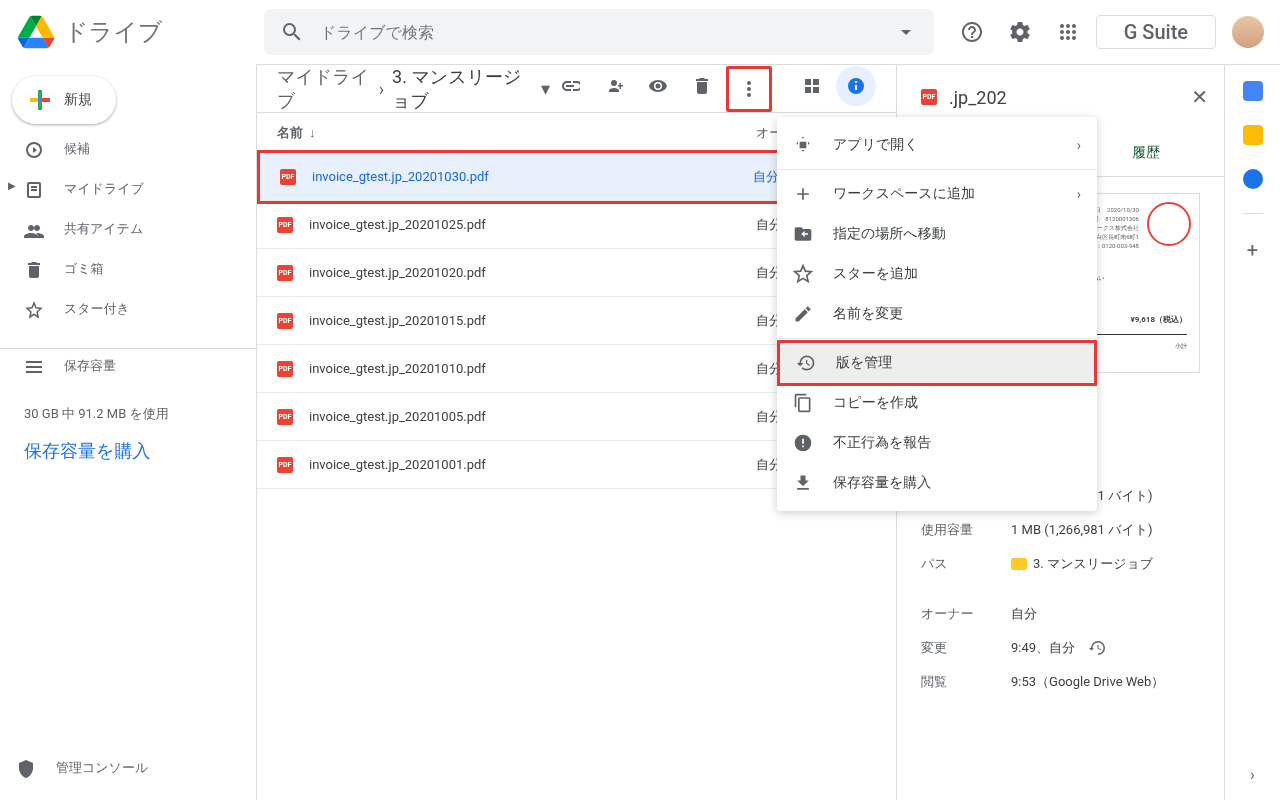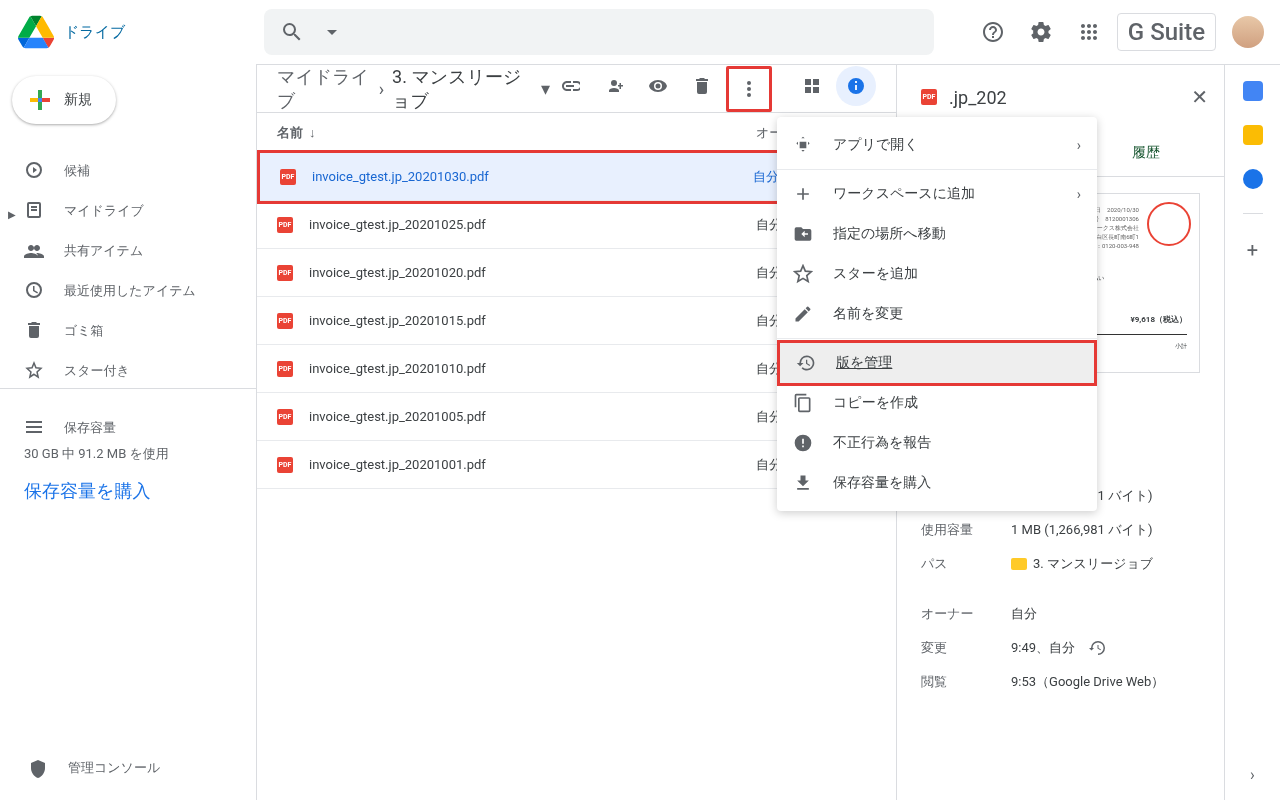--- a/index.html
+++ b/index.html
@@ -1,38 +1,38 @@
 <!DOCTYPE html>
 <html><head>
 <meta charset="utf-8">
 <style>
 * { margin: 0; padding: 0; box-sizing: border-box; font-family: -apple-system, BlinkMacSystemFont, "Segoe UI", Roboto, "Helvetica Neue", Arial, sans-serif; }
 body { width: 1280px; height: 800px; overflow: hidden; background: #fff; color: #3c4043; }
 .header { height: 64px; display: flex; align-items: center; padding: 0 16px; gap: 8px; }
 .logo-area { display: flex; align-items: center; gap: 8px; width: 240px; }
 .drive-logo { width: 40px; height: 40px; display:flex;align-items:center;justify-content:center; }
-.app-title { font-size: 15px; color: #0369a1; }
+.app-title { font-size: 24px; color: #737373; }
 .search-bar { flex: 0 0 670px; height: 46px; background: #f1f3f4; border-radius: 8px; display: flex; align-items: center; padding: 0 16px; gap: 16px; }
 .search-bar svg { fill: #5f6368; }
 .search-input { flex: 1; border: none; background: transparent; font-size: 16px; outline: none; color: #5f6368; }
 .header-actions { margin-left: auto; display: flex; align-items: center; gap: 8px; }
 .icon-btn { width: 40px; height: 40px; border-radius: 50%; display: flex; align-items: center; justify-content: center; cursor: pointer; }
 .icon-btn svg { fill: #5f6368; }
-.gsuite-label { padding: 4px 10px; font-size: 24px; color: #5f6368; border:1px solid #dadce0; border-radius:4px; font-weight:500;}
+.gsuite-label { padding: 4px 27px; font-size: 20px; color: #5f6368; border:1px solid #dadce0; border-radius:4px; font-weight:500;}
 .avatar { width: 32px; height: 32px; border-radius: 50%; background: linear-gradient(#e8c8a8,#d0a080); margin-left:8px; }
 
 .body { display: flex; height: 736px; }
 .sidebar { width: 256px; padding-top: 8px; flex-shrink:0; }
 .new-btn { margin: 4px 0 16px 12px; height: 48px; padding: 0 24px 0 16px; border-radius: 24px; box-shadow: 0 1px 2px rgba(0,0,0,.2), 0 1px 3px 1px rgba(0,0,0,.1); display: inline-flex; align-items: center; gap: 12px; background: #fff; cursor: pointer; font-size:14px; font-weight:500;}
-.nav-item { height: 40px; display: flex; align-items: flex-end; padding-left: 24px; gap: 20px; font-size: 13px; color: #5f6368; cursor: pointer; border-radius: 0 20px 20px 0; margin-right:16px;}
+.nav-item { height: 40px; display: flex; align-items: flex-start; padding-left: 24px; gap: 20px; font-size: 13px; color: #5f6368; cursor: pointer; border-radius: 0 20px 20px 0; margin-right:16px;}
 .nav-item svg { fill: #5f6368; flex-shrink:0; }
 .nav-sep { height:1px; background:#dadce0; margin:8px 0;}
 .storage-row { padding: 8px 24px; font-size:13px; color:#5f6368;}
 .storage-link { padding: 8px 24px; font-size:18px; color:#1a73e8; cursor:pointer; font-weight:500;}
-.admin-row { position:absolute; bottom:12px; left:0; width:256px; height:40px; display:flex; align-items:center; padding-left:28px; gap:20px; font-size:13px; color:#5f6368;}
+.admin-row { position:absolute; bottom:12px; left:0; width:256px; height:40px; display:flex; align-items:center; padding-left:16px; gap:20px; font-size:13px; color:#5f6368;}
 
 .main { flex: 1; border-left: 1px solid #dadce0; border-top: 1px solid #dadce0; display:flex; position:relative;}
 .file-area { flex:1; display:flex; flex-direction:column; min-width:0;}
 .breadcrumb-bar { height: 48px; display: flex; align-items: center; padding: 0 20px; border-bottom:1px solid #dadce0;}
 .breadcrumb { display:flex; align-items:center; gap:8px; font-size:18px; color:#5f6368;}
 .breadcrumb .current { color:#3c4043; }
 .bc-chev { color:#5f6368; }
 .toolbar-actions { margin-left:auto; display:flex; gap:4px;}
 .toolbar-actions .icon-btn { width:40px; height:40px;}
 .more-btn-wrap { border:3px solid #e53935; border-radius:2px; }
@@ -72,21 +72,21 @@
 .rail-keep{background:#fbbc04;}
 .rail-tasks{background:#1a73e8;border-radius:50%;}
 .rail-plus{color:#5f6368;font-size:20px;}
 .rail-chev{position:absolute;bottom:16px;color:#5f6368;}
 
 .context-menu { position:absolute; left:520px; top:52px; width:320px; background:#fff; border-radius:4px; box-shadow:0 2px 10px rgba(0,0,0,.2); padding:8px 0; z-index:100;}
 .menu-item { height:40px; display:flex; align-items:center; padding:0 16px; gap:20px; font-size:14px; color:#3c4043; cursor:pointer;}
 .menu-item svg{fill:#5f6368;width:20px;height:20px;flex-shrink:0;}
 .menu-item .chev{margin-left:auto;color:#5f6368;}
 .menu-sep{height:1px;background:#e8eaed;margin:4px 0;}
-.menu-item.highlighted{background:#eeeeee;text-decoration:underline;}
+.menu-item.highlighted{background:#eeeeee;}
 .highlight-wrap{border:3px solid #e53935;margin:-3px 0;}
 .help-circle{width:18px;height:18px;border:1.5px solid #5f6368;border-radius:50%;display:inline-flex;align-items:center;justify-content:center;font-size:11px;margin-left:auto;}
 .sortarrow{margin-left:6px;}
 .expand-tri{position:absolute;left:8px;color:#5f6368;font-size:10px;}
 .mydrive-row{position:relative;}
 </style>
 </head>
 <body>
 
 <div class="header">
@@ -100,20 +100,21 @@
           <path fill="#2684fc" d="M59.8 53H27.5L13.75 76.8c1.35.8 2.9 1.2 4.45 1.2h50.9c1.55 0 3.1-.45 4.45-1.2z"></path>
           <path fill="#ffba00" d="M73.4 26.5l-12.7-22c-.8-1.4-1.95-2.5-3.3-3.3L43.65 25 59.8 53h27.45c0-1.55-.4-3.1-1.2-4.5z"></path>
         </svg>
     </div>
     <span class="app-title">ドライブ</span>
   </div>
   <div class="search-bar">
     <svg width="24" height="24">
         <path d="M15.5 14h-.79l-.28-.27A6.471 6.471 0 0 0 16 9.5 6.5 6.5 0 1 0 9.5 16c1.61 0 3.09-.59 4.23-1.57l.27.28v.79l5 4.99L20.49 19l-4.99-5zm-6 0C7.01 14 5 11.99 5 9.5S7.01 5 9.5 5 14 7.01 14 9.5 11.99 14 9.5 14z"></path>
       </svg>
+    <input class="search-input" placeholder="ドライブで検索" style="">
     <svg width="24" height="24">
         <path d="M7 10l5 5 5-5z"></path>
       </svg>
   </div>
   <div class="header-actions">
     <div class="icon-btn">
         <svg width="24" height="24">
           <path d="M11 18h2v-2h-2v2zm1-16C6.48 2 2 6.48 2 12s4.48 10 10 10 10-4.48 10-10S17.52 2 12 2zm0 18c-4.41 0-8-3.59-8-8s3.59-8 8-8 8 3.59 8 8-3.59 8-8 8zm0-14c-2.21 0-4 1.79-4 4h2c0-1.1.9-2 2-2s2 .9 2 2c0 2-3 1.75-3 5h2c0-2.25 3-2.5 3-5 0-2.21-1.79-4-4-4z"></path>
         </svg>
       </div>
@@ -154,26 +155,20 @@
         <svg width="20" height="20">
           <path d="M15 2H5a2 2 0 0 0-2 2v12a2 2 0 0 0 2 2h10a2 2 0 0 0 2-2V4a2 2 0 0 0-2-2zm0 14H5V4h10v12zM7 6h6v2H7zm0 3h6v2H7z"></path>
         </svg>
         <span>マイドライブ</span>
       </div>
     <div class="nav-item">
         <svg width="20" height="20">
           <path d="M13 11c1.66 0 3-1.34 3-3s-1.34-3-3-3-3 1.34-3 3 1.34 3 3 3zm-6 0c1.66 0 3-1.34 3-3S8.66 5 7 5 4 6.34 4 8s1.34 3 3 3zm0 2c-2.33 0-7 1.17-7 3.5V18h14v-1.5c0-2.33-4.67-3.5-7-3.5zm6 0c-.29 0-.62.02-.97.05 1.16.84 1.97 1.97 1.97 3.45V18h6v-1.5c0-2.33-4.67-3.5-7-3.5z"></path>
         </svg>
         <span>共有アイテム</span>
-      </div>
-    <div class="nav-item">
-        <svg width="20" height="20">
-          <path d="M10 2a8 8 0 1 0 0 16 8 8 0 0 0 0-16zm0 14a6 6 0 1 1 0-12 6 6 0 0 1 0 12zm.5-10H9v5l4.25 2.52.75-1.23-3.5-2.07V6z"></path>
-        </svg>
-        <span>最近使用したアイテム</span>
       </div>
     <div class="nav-item">
         <svg width="20" height="20">
           <path d="M5 16a2 2 0 0 0 2 2h6a2 2 0 0 0 2-2V6H5v10zM16 3h-3l-1-1H8L7 3H4v2h12V3z"></path>
         </svg>
         <span>ゴミ箱</span>
       </div>
     <div class="nav-item">
         <svg width="20" height="20">
           <path d="M10 14.27L14.15 17l-1.1-5.03L17 8.24l-5.05-.44L10 3 8.05 7.8 3 8.24l3.95 3.73L5.85 17z" fill="none" stroke="#5f6368" stroke-width="1.5"></path>

